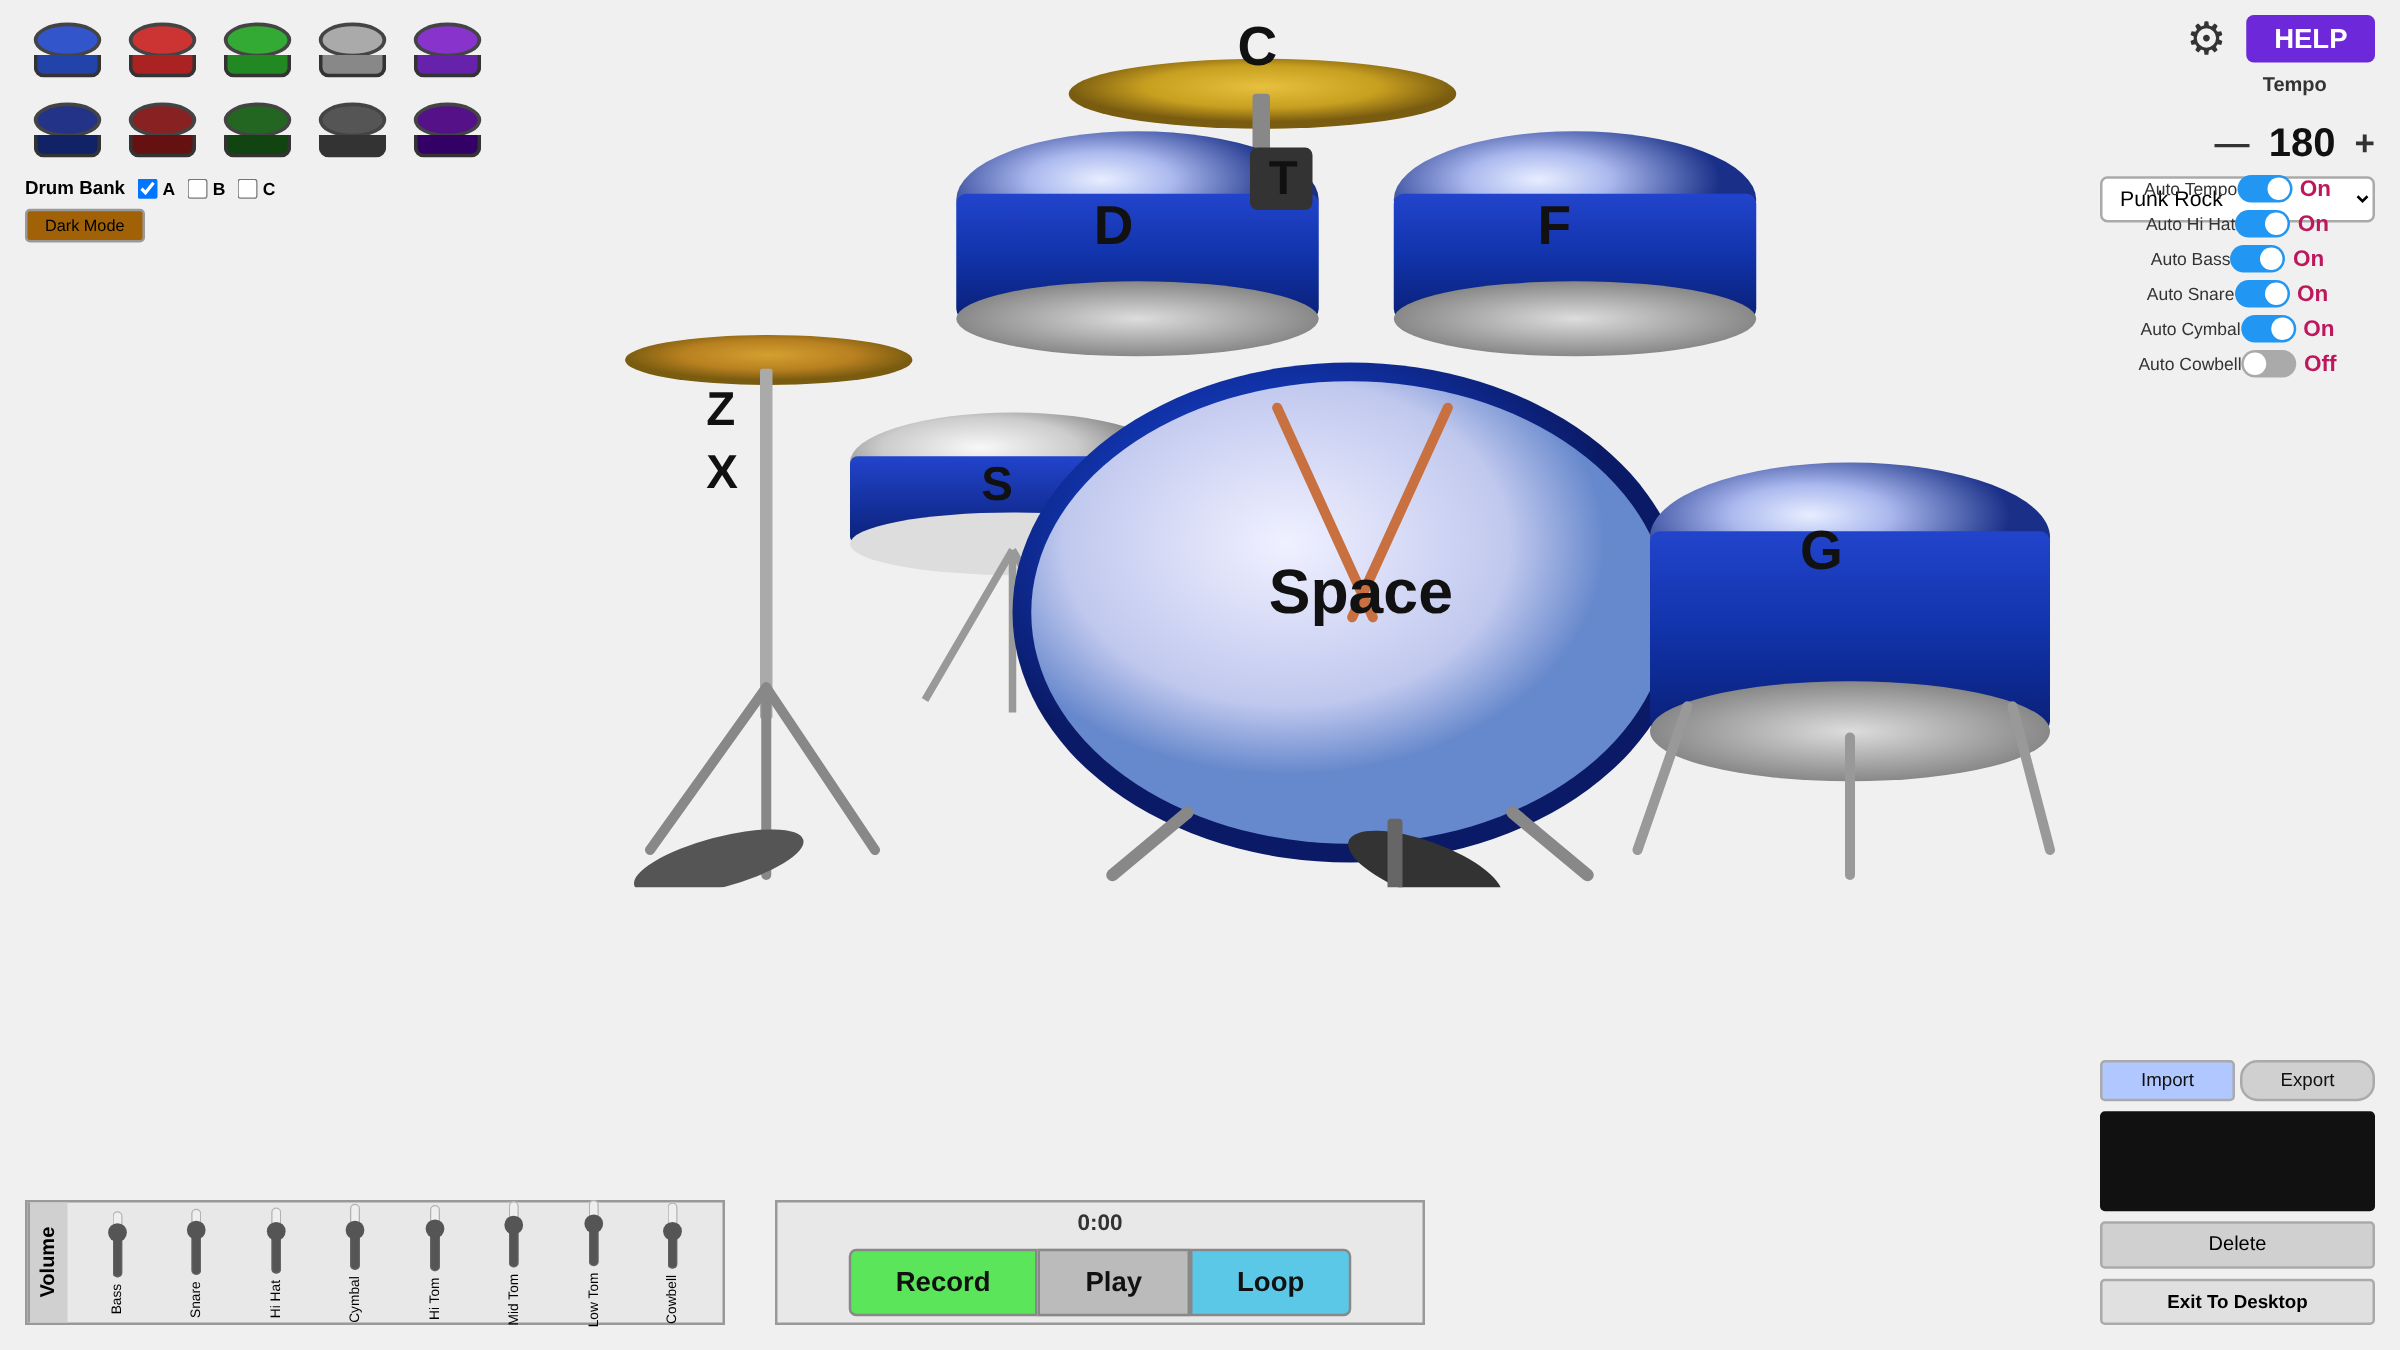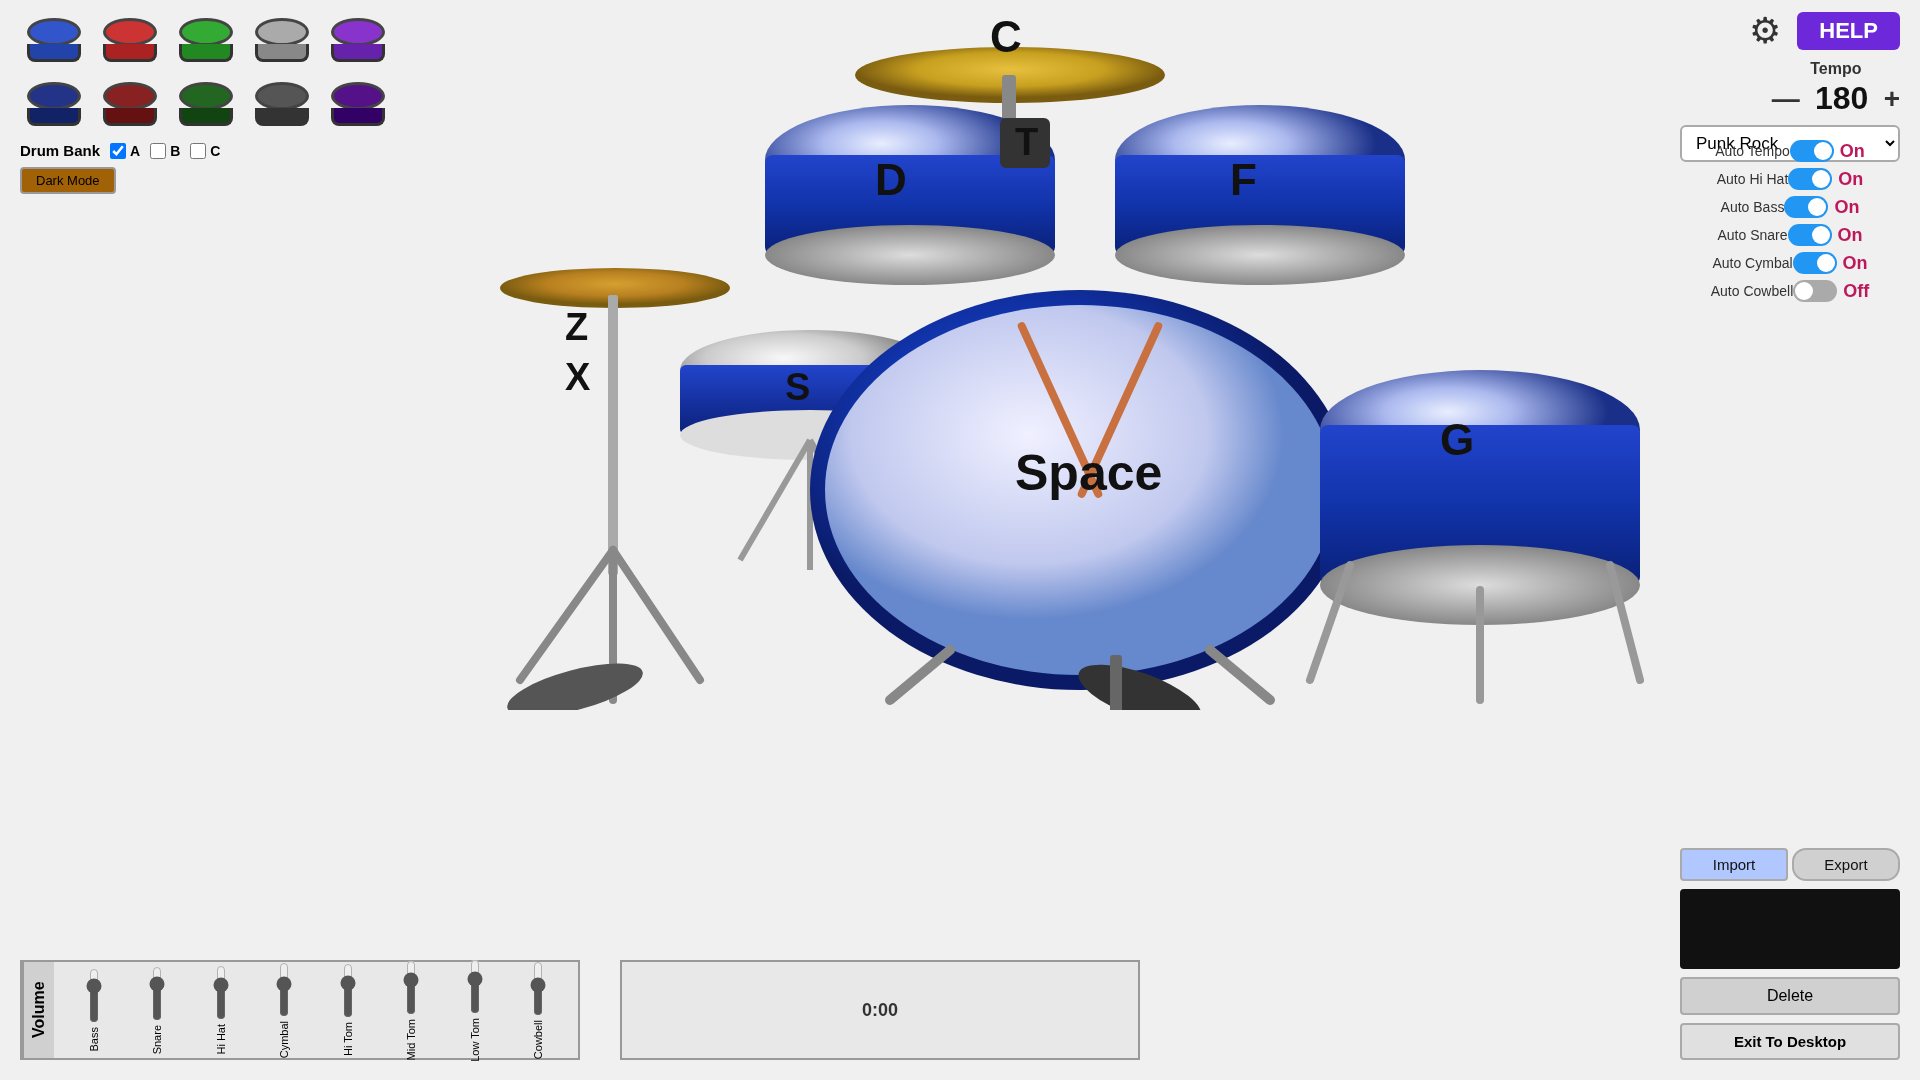--- a/index.html
+++ b/index.html
@@ -105,21 +105,21 @@
     }
     .top-btns-row {
       display: flex;
       align-items: center;
       gap: 16px;
     }
     .tempo-section {
       display: flex;
       flex-direction: column;
       align-items: center;
-      gap: 2px;
+      gap: 18px;
     }
     .tempo-label {
       font-size: 16px;
       font-weight: bold;
       color: #333;
     }
     .tempo-controls {
       display: flex;
       align-items: center;
       gap: 12px;
@@ -626,20 +626,25 @@
     </div>
       <div class="mixer-channel">
       <input type="range" orient="vertical" class="vertical-slider" min="0" max="100" value="60" style="writing-mode: vertical-lr; direction: rtl; appearance: slider-vertical; width: 8px; height: 55px;">
       <label>Cowbell</label>
     </div>
     </div>
 </div>
 
 <div id="record-controls">
   <div class="time-display">0:00</div>
+  <div class="record-buttons">
+    <button class="rec-btn record">Record</button>
+    <button class="rec-btn play">Play</button>
+    <button class="rec-btn loop">Loop</button>
+  </div>
 </div>
 
 <div id="save-section">
   <div class="import-export-row">
     <button class="import-btn">Import</button>
     <button class="export-btn">Export</button>
   </div>
   <div class="black-display"></div>
   <button class="delete-btn">Delete</button>
   <button class="exit-btn">Exit To Desktop</button>

